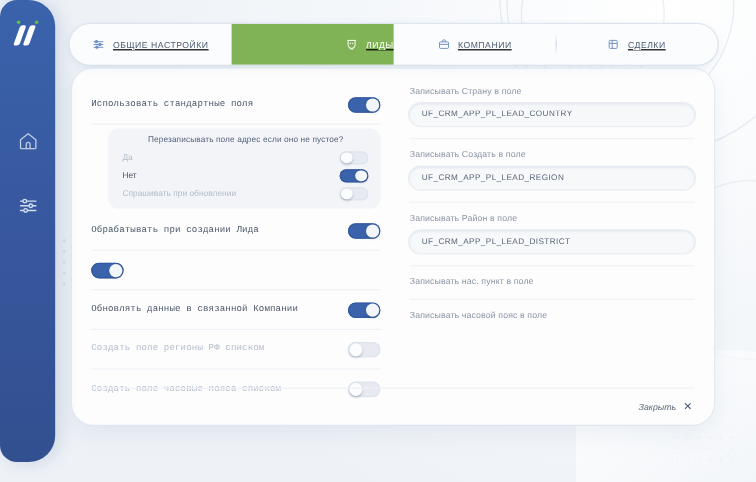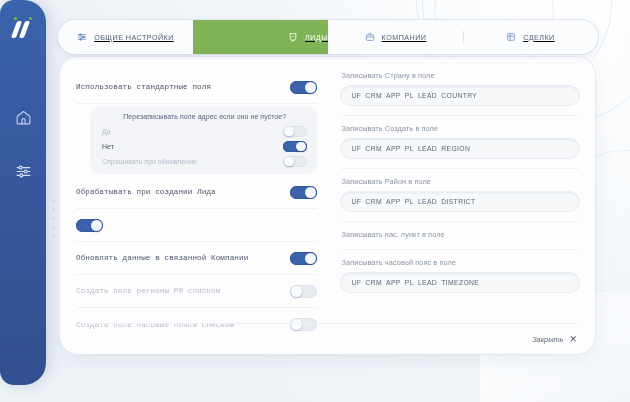--- a/index.html
+++ b/index.html
@@ -474,21 +474,20 @@
       </div>
       <div class="field-sep"></div>
 
       <div class="field-group">
         <div class="field-label">Записывать нас. пункт в поле</div>
       </div>
       <div class="field-sep"></div>
 
       <div class="field-group">
         <div class="field-label">Записывать часовой пояс в поле</div>
-        <input class="field-input" type="text" value="UF_CRM_APP_PL_LEAD_TIMEZONE" style="">
       </div>
     </div>
 
     <div class="card-footer-rule"></div>
 
     <div class="card-footer">
       <span class="close-label">Закрыть</span>
       <span class="close-x">✕</span>
     </div>
   </section>

